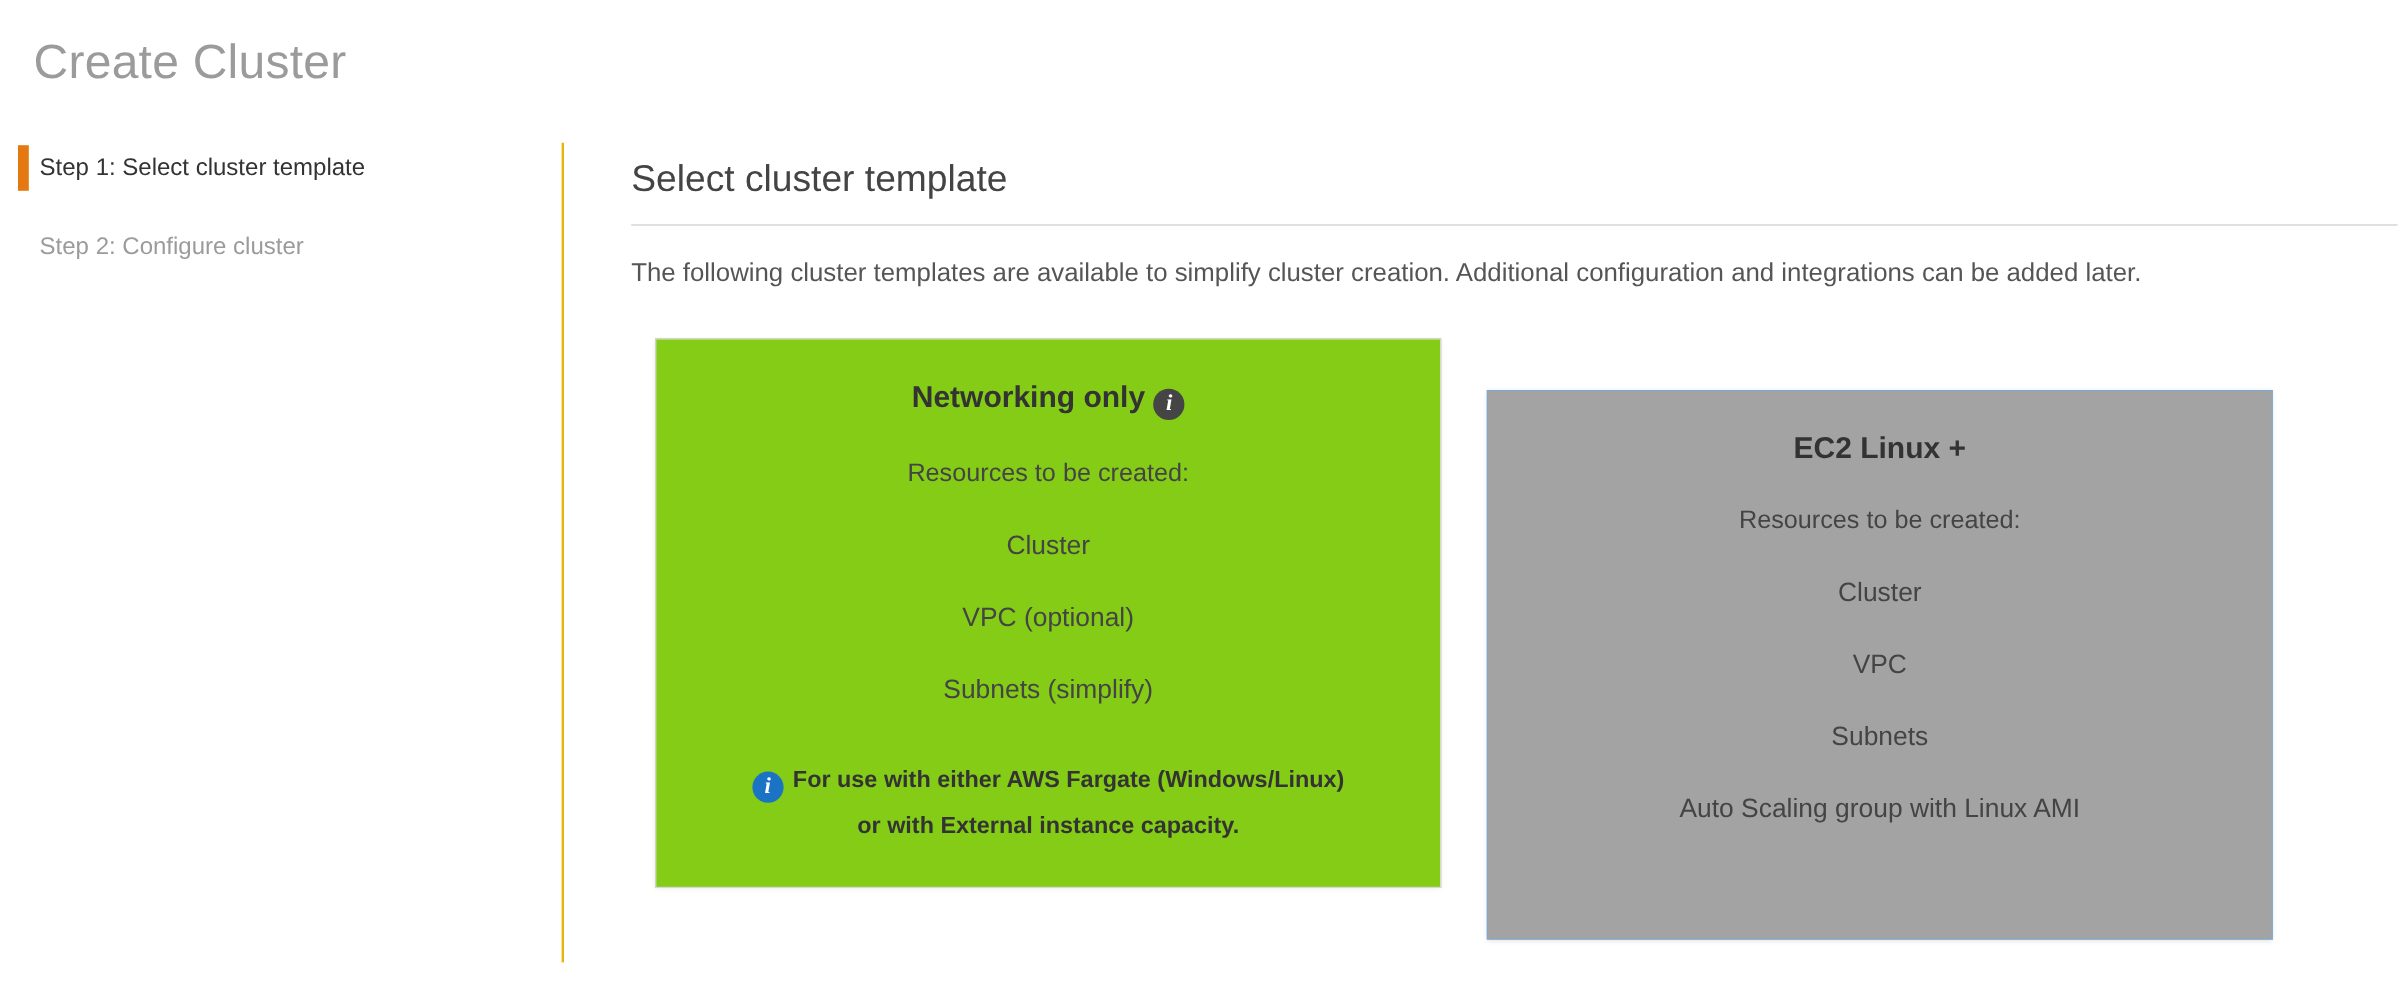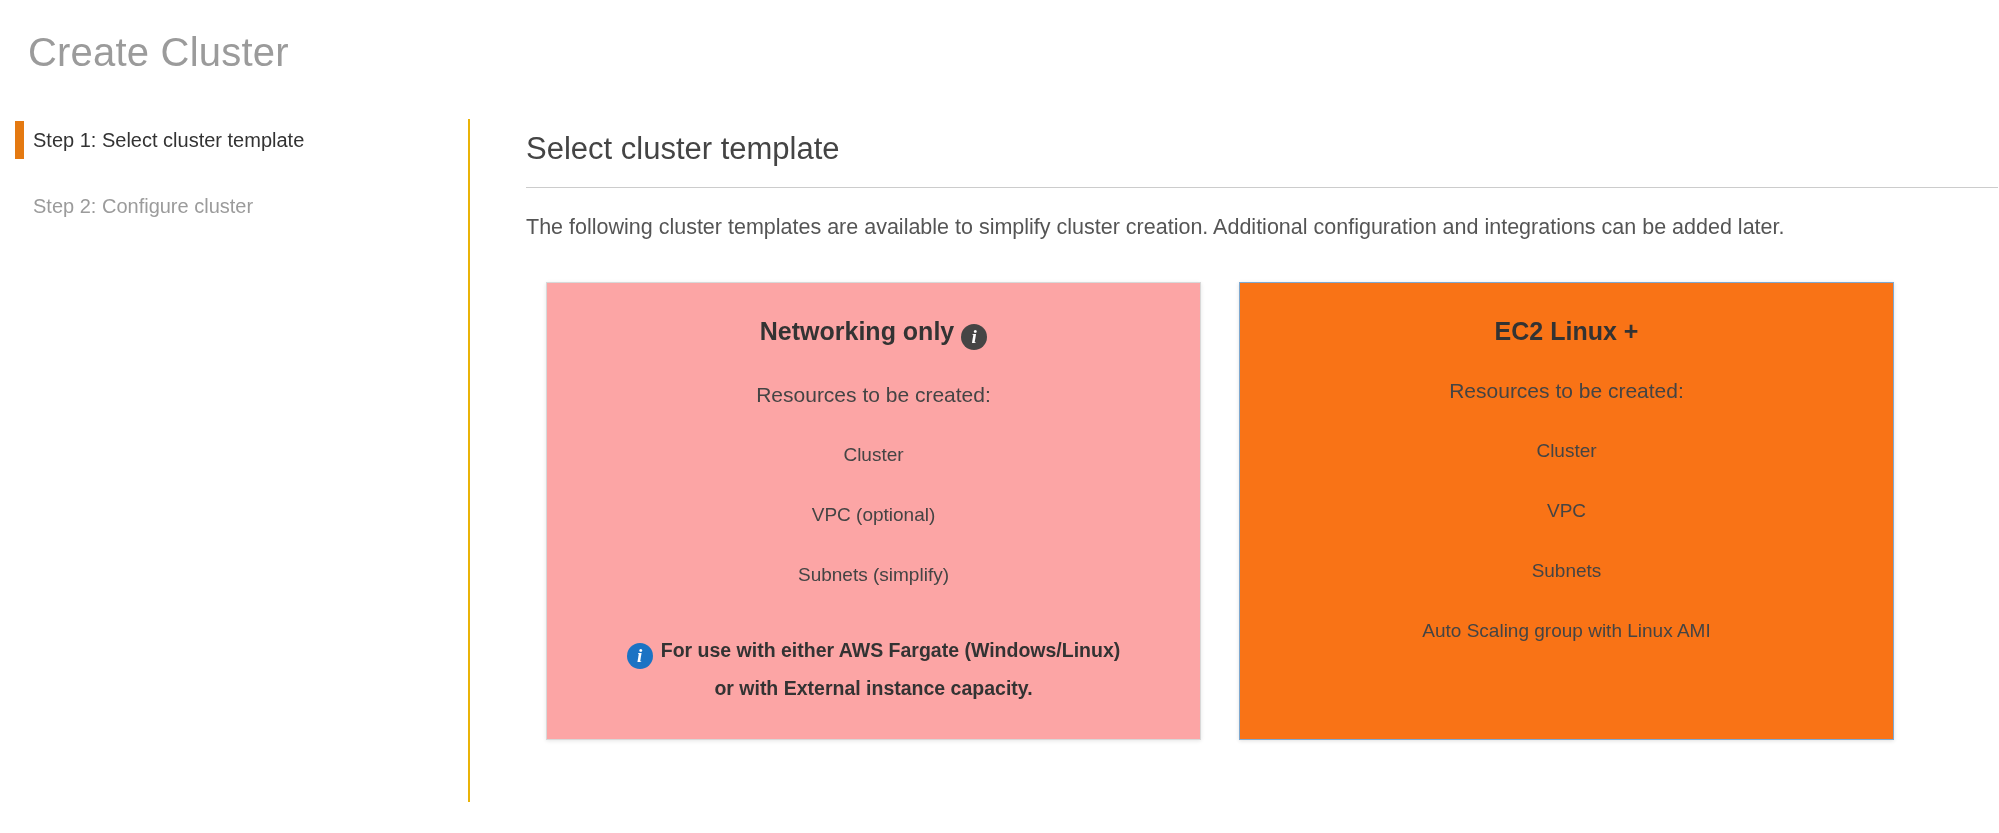--- a/index.html
+++ b/index.html
@@ -20,30 +20,30 @@
 
   
   .content { flex:1; border-left:2px solid #eab308; padding:12px 1px 0 56px; }
   .section-heading { font-size:31px; font-weight:400; color:#444; margin-bottom:20px; }
   .section-rule { border:none; border-top:1px solid #ccc; margin:0 0 18px 0; }
   .section-desc { font-size:21.5px; color:#555; line-height:42px; max-width:1410px;
                   margin-bottom:34px; }
 
   
   .cards { display:flex; gap:38px; margin-left:20px; }
-  .card { width:655px; height:458px; background:#fca5a5; border:1px solid #d8d8d8;
+  .card { width:655px; height:458px; background:#84cc16; border:1px solid #d8d8d8;
           box-shadow:0 1px 4px rgba(0,0,0,0.10); text-align:center;
           padding-top:28px; position:relative; cursor:pointer; }
-  .card.selected { background:#f97316; border:1px solid #7fa8cf;
-                   box-shadow:0 1px 4px rgba(0,0,0,0.12); }
+  .card.selected { background:#a3a3a3; border:1px solid #7fa8cf;
+                   box-shadow:0 1px 4px rgba(0,0,0,0.12);margin-top:43px; }
 
   .card-title { font-size:25px; font-weight:bold; color:#333; line-height:40px; }
   .resources-label { font-size:21px; color:#444; 
                      margin-top:30px; line-height:27px; }
-  .resource-item { font-size:19px; color:#444; line-height:27px; margin-top:33px; }
+  .resource-item { font-size:22px; color:#444; line-height:27px; margin-top:33px; }
 
   .info-icon { display:inline-block; width:26px; height:26px; border-radius:50%;
                background:#454545; color:#fff; text-align:center; line-height:26px;
                font-size:19px; font-weight:bold; font-style:italic;
                font-family:"Liberation Serif", serif; vertical-align:-3px; }
   .info-icon.blue { background:#1b73c4; margin-right:8px; vertical-align:-5px; }
 
   .card-note { position:absolute; bottom:32px; left:0; right:0;
                font-size:19.5px; font-weight:bold; color:#333; line-height:38px; }
   .card-note .line { white-space:nowrap; }

